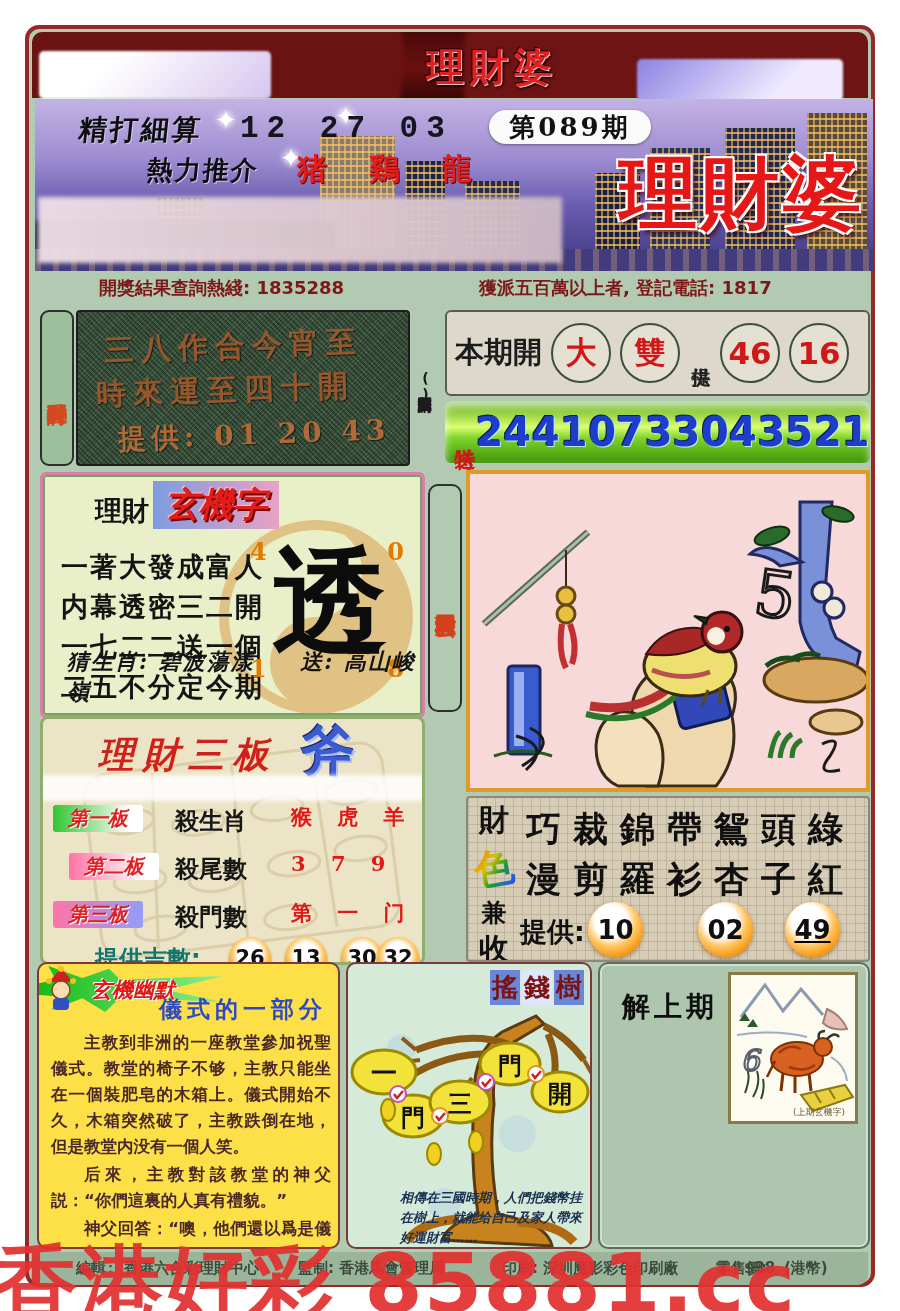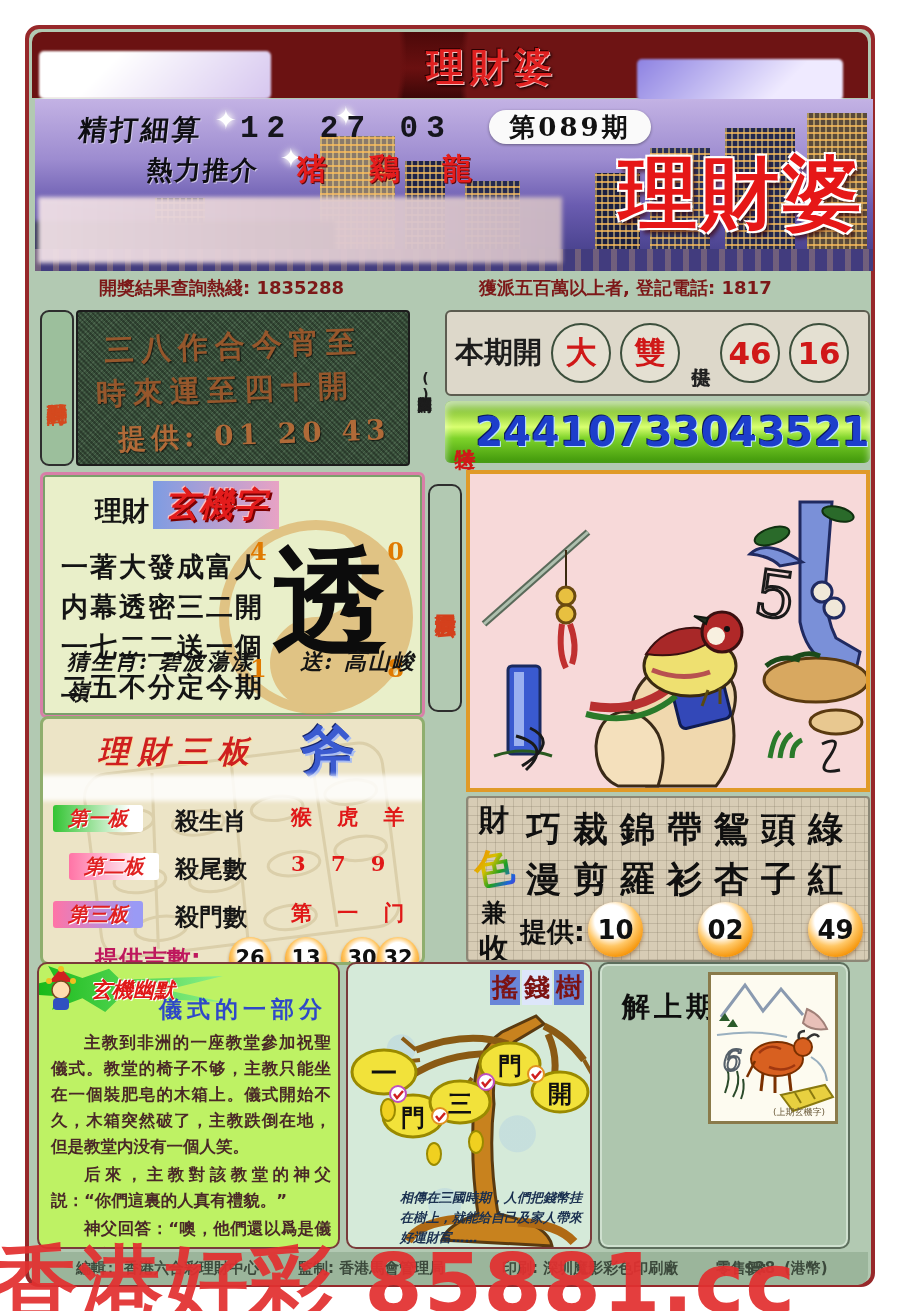--- a/index.html
+++ b/index.html
@@ -103,37 +103,37 @@
     color:#0c0c0c;line-height:1.05;}
   .corner{position:absolute;font-family:"DejaVu Serif",serif;font-size:24px;font-weight:900;color:#e07a00;}
   #cn0{left:-16px;top:-4px;}#cn1{right:-8px;top:-4px;}
   #cn2{left:-16px;bottom:-6px;}#cn3{right:-8px;bottom:-6px;}
   #word-zodiac{left:24px;bottom:8px;font-family:"DejaVu Serif",serif;font-size:22px;font-weight:700;
     color:#141414;font-style:italic;letter-spacing:2px;}
   #word-zodiac .gap{display:inline-block;width:26px;}
   
   #boards-box{left:11px;top:687px;width:379px;height:243px;background:#ece4c6;border:3px solid #8fae6e;
     border-radius:8px;overflow:hidden;}
-  #boards-title{left:55px;top:12px;font-size:31px;font-weight:900;font-style:italic;color:#cf1f1f;
+  #boards-title{left:55px;top:12px;font-size:36px;font-weight:900;font-style:italic;color:#cf1f1f;
     letter-spacing:9px;font-family:"DejaVu Serif",serif;text-shadow:1px 1px 0 #f8e0a0;}
   #boards-axe{left:258px;top:-4px;font-size:54px;font-weight:900;color:#3b5bd0;
     font-family:"DejaVu Serif",serif;text-shadow:2px 2px 0 #a8bcf2,-1px -1px 0 #16246a;}
   #boards-stripe{left:-6px;top:56px;width:392px;height:26px;background:rgba(255,255,255,.85);filter:blur(2px);}
   .board-row{position:absolute;left:0;width:100%;height:34px;}
   .board-label{position:absolute;left:10px;top:2px;width:90px;text-align:center;font-size:20px;
     font-weight:900;font-style:italic;color:#e02020;border-radius:3px;
     text-shadow:1px 1px 0 #fff;}
   .lb0{background:linear-gradient(90deg,#33c433,#ffffff 85%);font-style:italic;}
   .lb1{background:linear-gradient(90deg,#ff74a6,#ffffff 85%);margin-left:16px;}
   .lb2{background:linear-gradient(90deg,#ff74a6,#9a9af5 90%);}
   .board-name{position:absolute;left:132px;top:2px;font-size:24px;font-weight:900;color:#161616;}
   .board-value{position:absolute;left:248px;top:0;font-size:21px;font-weight:900;color:#e01818;
     letter-spacing:9px;font-family:"DejaVu Serif",serif;}
   #lucky-row{left:0;top:216px;width:100%;height:46px;}
-  #lucky-label{position:absolute;left:52px;top:8px;font-size:24px;font-weight:900;color:#be185d;}
+  #lucky-label{position:absolute;left:52px;top:8px;font-size:24px;font-weight:900;color:#0f766e;}
   .ball{position:absolute;width:42px;height:42px;border-radius:50%;
     background:radial-gradient(circle at 50% 42%,#ffffff 0 38%,#ffc766 55%,#f59000 80%,#d96f00 100%);
     box-shadow:0 2px 3px rgba(120,60,0,.5);display:flex;align-items:center;justify-content:center;}
   .ball span{font-size:21px;font-weight:900;color:#101010;}
   
   #pic-side{left:399px;top:455px;width:30px;height:224px;border:2px solid #2e2e2e;border-radius:10px;
     display:flex;align-items:center;justify-content:center;}
   #pic-side span{font-size:21px;font-weight:900;color:#d4401c;line-height:1.2;}
   #pic-box{left:437px;top:441px;width:404px;height:322px;background:#f7d9d9;border:4px solid #e09a28;
     box-sizing:border-box;}
@@ -152,21 +152,21 @@
   .couplet-line{position:absolute;left:58px;font-family:"DejaVu Serif",serif;font-size:35px;
     font-weight:900;color:#101010;letter-spacing:12px;white-space:nowrap;}
   #couplet-l1{top:8px;}
   #couplet-l2{top:58px;}
   #couplet-provide{left:52px;top:116px;font-size:27px;font-weight:900;color:#101010;}
   .ball2{position:absolute;width:55px;height:55px;border-radius:50%;
     background:radial-gradient(circle at 42% 35%,#ffffff 0 34%,#ffc766 52%,#f59000 78%,#d96f00 100%);
     box-shadow:0 2px 4px rgba(120,60,0,.5);display:flex;align-items:center;justify-content:center;}
   .ball2 span{font-size:26px;font-weight:900;color:#101010;}
   
-  #humor-box{left:8px;top:933px;width:303px;height:287px;background:#bef264;border:2px solid #7a3a3a;
+  #humor-box{left:8px;top:933px;width:303px;height:287px;background:#fde047;border:2px solid #7a3a3a;
     border-radius:10px;box-sizing:border-box;overflow:hidden;}
   #humor-star{left:-6px;top:2px;width:190px;height:46px;
     background:linear-gradient(90deg,#16b816,#8af08a);
     clip-path:polygon(0 40%,12% 30%,8% 0,26% 26%,40% 6%,46% 30%,100% 22%,70% 52%,100% 78%,46% 68%,38% 100%,26% 70%,10% 95%,13% 66%,0 62%);}
   #humor-logo{left:52px;top:12px;font-size:21px;font-weight:900;font-style:italic;color:#e01818;
     text-shadow:1px 1px 0 #fff,-1px -1px 0 #fff;z-index:3;}
   #jester{left:2px;top:2px;width:40px;height:46px;z-index:3;}
   #humor-title{left:120px;top:30px;font-size:23px;font-weight:900;color:#2f48c8;letter-spacing:5px;z-index:3;}
   #humor-text{left:12px;top:66px;width:280px;}
   #humor-text p{margin:0 0 2px 0;font-size:16.5px;line-height:1.58;color:#4a2828;
@@ -177,21 +177,21 @@
     background-image:radial-gradient(circle at 22% 30%,rgba(180,210,225,.5) 0 14px,transparent 15px),
       radial-gradient(circle at 70% 60%,rgba(180,210,225,.45) 0 18px,transparent 19px),
       radial-gradient(circle at 40% 85%,rgba(180,210,225,.45) 0 16px,transparent 17px);}
   #tree-title{right:6px;top:6px;display:flex;gap:2px;z-index:3;}
   #tree-title span{font-size:26px;font-weight:900;color:#7c1212;padding:0 2px;}
   #tree-title span:nth-child(odd){background:#6a86d8;}
   #tree-title span:nth-child(even){background:#dde6fa;}
   #tree-caption{left:52px;top:224px;width:184px;font-size:13px;font-weight:700;color:#1a3050;
     line-height:1.55;font-style:italic;z-index:3;}
   
-  #last-box{left:569px;top:933px;width:252px;height:287px;background:#aec6ae;border:2px solid #5d6e5d;
+  #last-box{left:569px;top:933px;width:272px;height:287px;background:#aec6ae;border:2px solid #5d6e5d;
     border-radius:10px;box-sizing:border-box;box-shadow:inset 0 0 0 2px #cfe0cf;}
   #last-title{left:22px;top:24px;font-size:28px;font-weight:900;color:#0e0e0e;letter-spacing:4px;}
   #last-pic{right:10px;top:8px;width:130px;height:152px;background:#fdfbf0;border:3px solid #8a7a4a;
     box-sizing:border-box;}
   
   #footer{left:3px;top:1223px;right:3px;height:33px;background:#9bb59b;border-radius:0 0 10px 10px;}
   #footer span{position:absolute;top:7px;font-size:15px;font-weight:700;color:#3c4a3c;}
   #f-editor{left:44px;font-family:Liberation Mono, monospace;}#f-supervisor{left:266px;}#f-printer{left:470px;}
   #f-price{left:684px;}#f-price-val{left:712px;color:#e02020;}
   #f-currency{left:752px;}
@@ -429,21 +429,21 @@
     </div>
     <div id="couplet-l2" class="couplet-line">漫剪羅衫杏子紅</div>
     <div id="couplet-l1" class="couplet-line">巧裁錦帶鴛頭綠</div>
     <div id="couplet-provide" class="abs">提供:</div>
     <div class="ball2" style="left:120px;top:104px;">
         <span>10</span>
       </div>
     <div class="ball2" style="left:230px;top:104px;">
         <span>02</span>
       </div>
-    <div class="ball2" style="left:340px;top:104px;">
+    <div class="ball2" style="left:317px;top:104px;text-decoration:underline;">
         <span>49</span>
       </div>
   </div>
 
   <div id="humor-box" class="abs">
     <svg id="jester" class="abs" viewBox="0 0 40 46">
       <path d="M8 16 L20 2 L32 16 z" fill="#d02020"></path>
       <circle cx="8" cy="15" r="3" fill="#f0c020"></circle>
         <circle cx="32" cy="15" r="3" fill="#f0c020"></circle>
         <circle cx="20" cy="3" r="3" fill="#f0c020"></circle>

